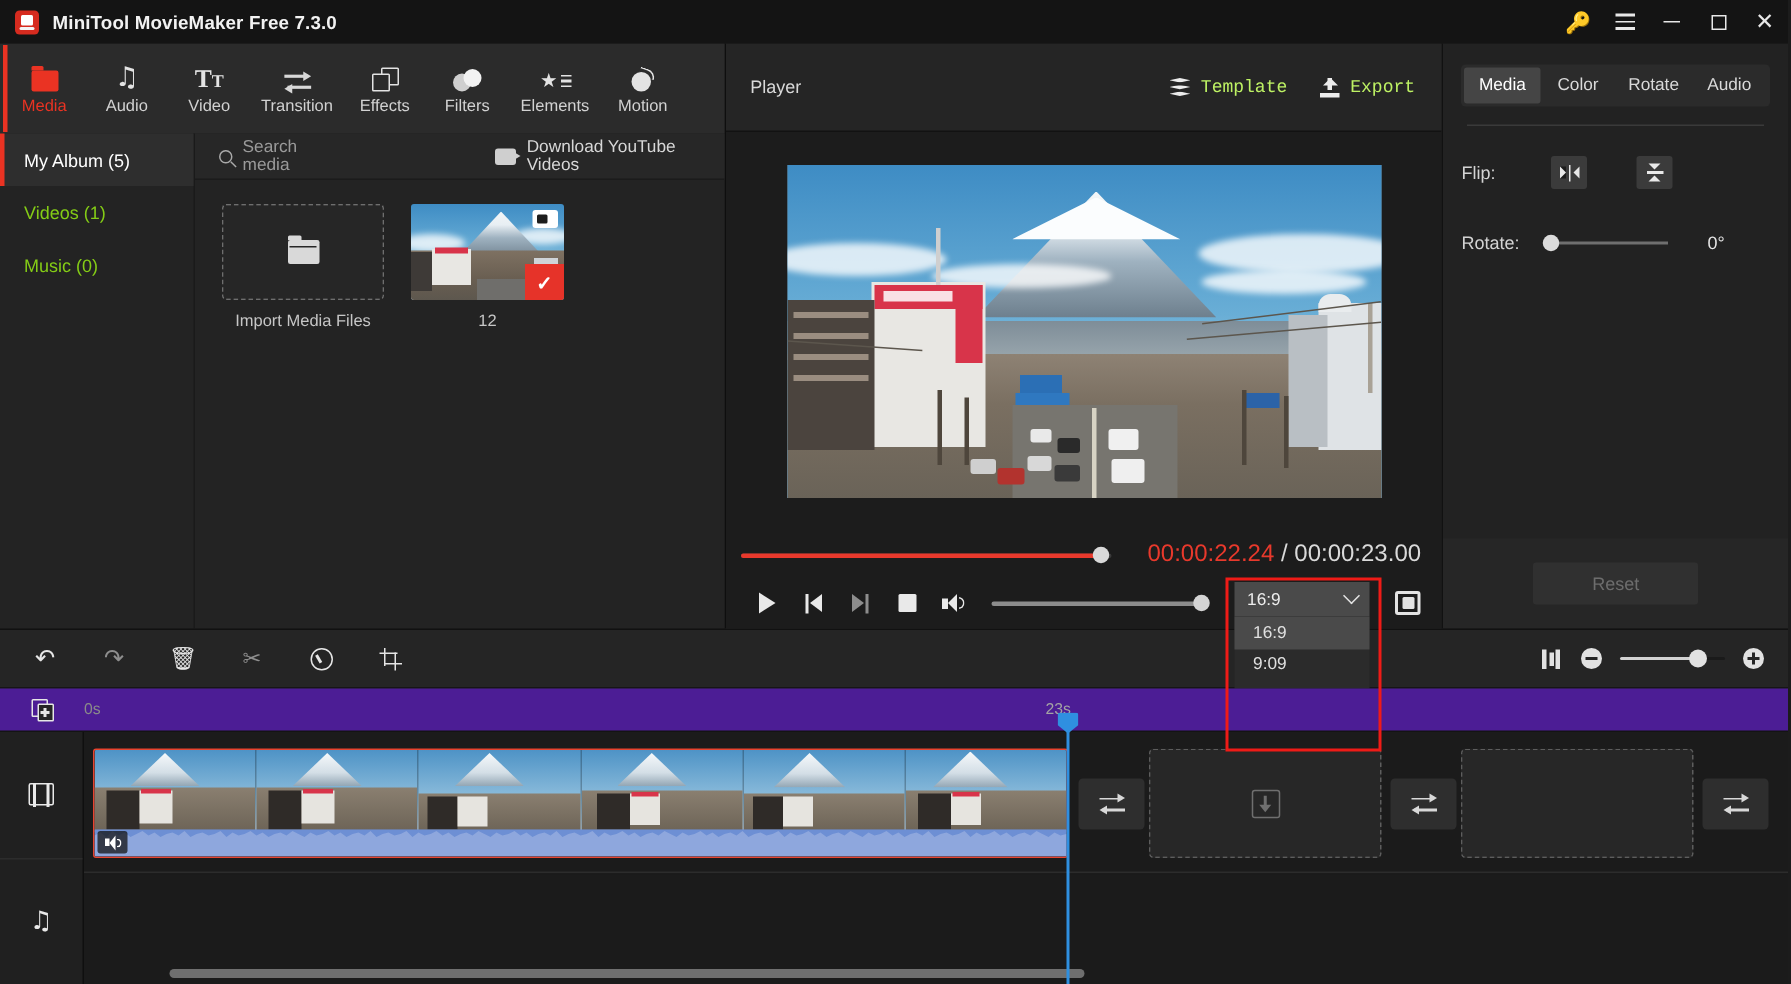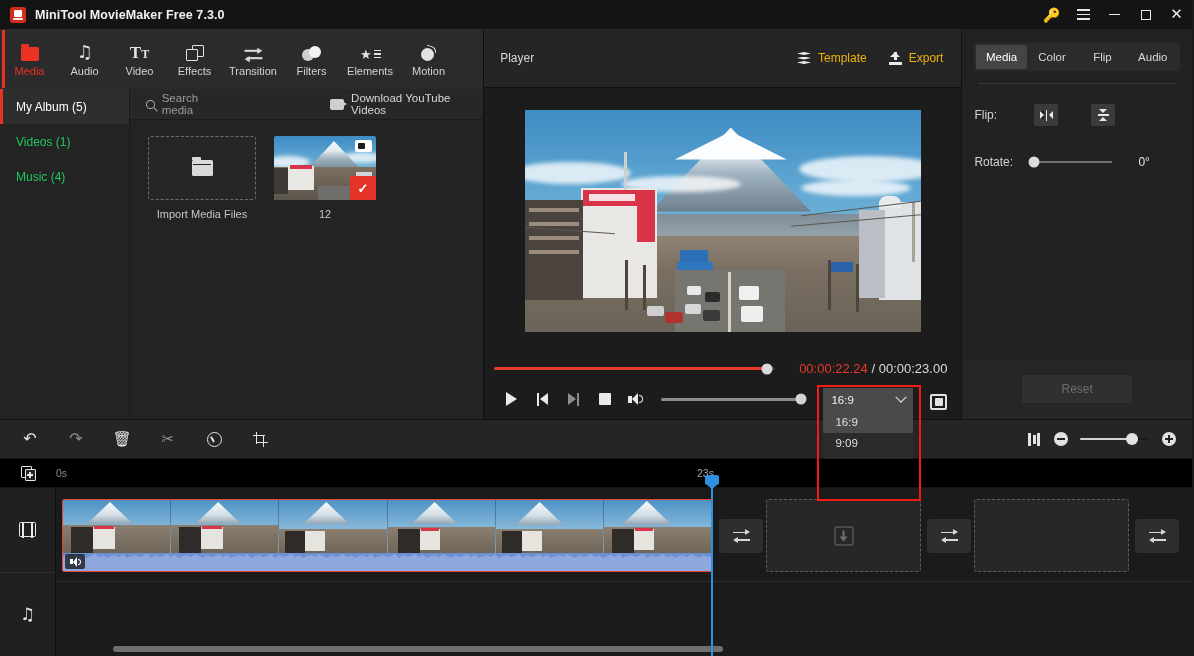--- a/index.html
+++ b/index.html
@@ -45,21 +45,21 @@
   .rb-ic { height:20px; display:flex; align-items:flex-end; justify-content:center; color:#e3e3e3; }
   .rb-lb { font-size:11px; color:#d2d2d2; white-space:nowrap; }
   .rb-item.active .rb-lb { color:#ea3323; }
   .rb-item.active .rb-ic { color:#ea3323; }
   .rb-item.active:after { content:""; position:absolute; left:0; top:0; bottom:0; width:3px; background:#ea3323; }
   .folder-ic { width:18px; height:14px; background:currentColor; border-radius:1.5px; position:relative; }
   .folder-ic:before { content:""; position:absolute; left:0; top:-3px; width:8px; height:3px; background:currentColor; border-radius:1px 1px 0 0;}
 
   .libbody { flex:1; display:flex; min-height:0; }
   .libnav { width:130px; background:#232323; padding-top:0; border-right:1px solid #1a1a1a;}
-  .libnav-item { height:35px; display:flex; align-items:center; padding-left:16px; font-size:12px; color:#22c55e; position:relative; cursor:pointer;}
+  .libnav-item { height:35px; display:flex; align-items:center; padding-left:16px; font-size:12px; color:#84cc16; position:relative; cursor:pointer;}
   .libnav-item.active { background:#2e2e2e; color:#fff;}
   .libnav-item.active:before { content:""; position:absolute; left:0; top:0; bottom:0; width:3px; background:#ea3323;}
   .libmain { flex:1; background:#232323; display:flex; flex-direction:column; }
   .libtop { height:31px; background:#272727; display:flex; align-items:center; border-bottom:1px solid #1b1b1b; flex:0 0 31px;}
   .searchbox { display:flex; align-items:center; gap:7px; margin-left:16px; cursor:text;}
   .mag { width:9px; height:9px; border:1.4px solid #a9a9a9; border-radius:50%; position:relative;}
   .mag:after { content:""; position:absolute; right:-4px; bottom:-3px; width:5px; height:1.4px; background:#a9a9a9; transform:rotate(45deg);}
   .srch-lb { font-size:11.5px; color:#9a9a9a; }
   .yt { display:flex; align-items:center; gap:7px; margin-left:100px; cursor:pointer;}
   .yt-ic { width:15px; height:11px; background:#cfcfcf; border-radius:2px; position:relative;}
@@ -77,40 +77,40 @@
   .thumb { width:102px; height:64px; border-radius:2px; overflow:hidden; position:relative; cursor:pointer;}
   .badge-cam { position:absolute; right:4px; top:4px; width:17px; height:12px; background:#fff; border-radius:2px;}
   .badge-cam:after { content:""; position:absolute; left:3px; top:3px; width:7px; height:6px; background:#1d1d1d; border-radius:1px;}
   .badge-chk { position:absolute; right:0; bottom:0; width:26px; height:24px; background:#e63329; display:flex; align-items:center; justify-content:center; color:#fff; font-size:13px; font-weight:bold;}
 
   
   .player { width:478px; background:#1c1c1c; display:flex; flex-direction:column; position:relative;}
   .phead { height:59px; flex:0 0 59px; background:#252525; display:flex; align-items:center; border-bottom:1px solid #121212;}
   .phead-title { font-size:12px; color:#d9d9d9; margin-left:16px;}
   .phead-acts { margin-left:auto; display:flex; align-items:center; gap:22px; margin-right:18px;}
-  .pact { display:flex; align-items:center; gap:7px; cursor:pointer; font-size:12px; color:#eab308;}
+  .pact { display:flex; align-items:center; gap:7px; cursor:pointer; font-size:12px; color:#bef264;font-family:Liberation Mono, monospace;}
   .layers { width:14px; height:12px; position:relative;}
   .layers i { position:absolute; left:0; width:14px; height:3px; background:#ececec; transform:skewX(0deg); border-radius:1px;}
   .layers i:nth-child(1){ top:0; clip-path:polygon(50% 0,100% 50%,50% 100%,0 50%);} 
   .layers i:nth-child(2){ top:4.5px; clip-path:polygon(50% 0,100% 50%,50% 100%,0 50%);} 
   .layers i:nth-child(3){ top:9px; clip-path:polygon(50% 0,100% 50%,50% 100%,0 50%);} 
   .exp { width:13px; height:13px; position:relative;}
   .exp:before { content:""; position:absolute; left:5px; top:0; width:3px; height:8px; background:#ececec;}
   .exp:after { content:""; position:absolute; left:1.5px; top:0; border-left:5px solid transparent; border-right:5px solid transparent; border-bottom:5px solid #ececec;}
   .exp i { position:absolute; bottom:0; left:0; width:13px; height:2.5px; background:#ececec;}
 
   .stage { flex:1; display:flex; align-items:center; justify-content:center; background:#1c1c1c;}
   .video { width:396px; height:222px; position:relative; overflow:hidden; background:#6ca9cf;}
 
   .pbar { height:66px; flex:0 0 66px; background:#1c1c1c; padding:0 0 0 0; position:relative;}
   .seekrow { display:flex; align-items:center; padding:8px 14px 0 10px; }
   .seek { flex:1; height:3px; background:#3a3a3a; border-radius:2px; position:relative; cursor:pointer;}
   .seek-fill { position:absolute; left:0; top:0; bottom:0; width:97%; background:#e8392c; border-radius:2px;}
   .seek-knob { position:absolute; left:97%; top:50%; transform:translate(-50%,-50%); width:11px; height:11px; border-radius:50%; background:#d9d9d9;}
-  .times { margin-left:24px; font-size:13px; white-space:nowrap;}
+  .times { margin-left:24px; font-size:16px; white-space:nowrap;}
   .t-cur { color:#e8392c; }
   .t-sep { color:#dadada; }
   .t-tot { color:#dadada; }
 
   .ctrls { display:flex; align-items:center; padding:10px 0 0 12px; }
   .cbtn { width:31px; height:26px; display:flex; align-items:center; justify-content:center; cursor:pointer; color:#e9e9e9;}
   .tri { width:0;height:0;border-left:11px solid #e9e9e9;border-top:7px solid transparent;border-bottom:7px solid transparent;}
   .prevb { display:flex; align-items:center; gap:1px;}
   .prevb .b { width:2.5px;height:13px;background:#e9e9e9;}
   .prevb .t { width:0;height:0;border-right:8px solid #e9e9e9;border-top:6.5px solid transparent;border-bottom:6.5px solid transparent;}
@@ -176,21 +176,21 @@
   .zmknob { position:absolute;left:74%;top:50%;transform:translate(-50%,-50%);width:12px;height:12px;border-radius:50%;background:#e2e2e2;}
   .circ { width:14px;height:14px;border-radius:50%;background:#e2e2e2;position:relative;}
   .circ:before { content:"";position:absolute;left:3px;top:6px;width:8px;height:2px;background:#252525;}
   .circ.plus:after { content:"";position:absolute;left:6px;top:3px;width:2px;height:8px;background:#252525;}
   .fitic { width:14px;height:13px;display:flex;align-items:center;gap:1.5px;}
   .fitic i { width:3px;height:13px;background:#e2e2e2;}
   .fitic i.m { height:9px; background:#e2e2e2;}
 
   
   .tl { flex:1; background:#1b1b1b; display:flex; flex-direction:column; position:relative; min-height:0;}
-  .ruler { height:29px; flex:0 0 29px; background:#000000; display:flex; align-items:center; position:relative; border-bottom:1px solid #141414;}
+  .ruler { height:29px; flex:0 0 29px; background:#4c1d95; display:flex; align-items:center; position:relative; border-bottom:1px solid #141414;}
   .addmedia { width:56px; display:flex; align-items:center; justify-content:center; cursor:pointer;}
   .addm { width:15px;height:15px;position:relative;}
   .addm .b1 { position:absolute; left:0; top:0; width:11px;height:12px;border:1.6px solid #e6e6e6; border-radius:1px;}
   .addm .b2 { position:absolute; left:4px; top:3px; width:11px;height:12px;border:1.6px solid #e6e6e6; background:#252525; border-radius:1px;}
   .addm .pl, .addm .pv { position:absolute; background:#e6e6e6;}
   .addm .pl { left:6.5px; top:8.5px; width:6px;height:1.6px;}
   .addm .pv { left:8.7px; top:6.3px; width:1.6px;height:6px;}
   .tick0 { position:absolute; left:56px; font-size:10.5px; color:#8a8a8a;}
   .tick23 { position:absolute; left:697px; font-size:10.5px; color:#a4a4a4;}
 
@@ -297,40 +297,40 @@
           <div class="rb-lb">Audio</div>
         </div>
 
         <div class="rb-item">
           <div class="rb-ic">
               <span style="font-family:'Liberation Serif',serif;font-size:17px;font-weight:bold;line-height:1;">T<span style="font-size:12px;">T</span></span>
             </div>
           <div class="rb-lb">Video</div>
         </div>
 
-        <div class="rb-item">
-          <div class="rb-ic">
-            <div style="position:relative;width:18px;height:16px;">
-              <div style="position:absolute;right:0;top:0;width:12px;height:12px;border:1.6px solid #e3e3e3;border-radius:1px;"></div>
-              <div style="position:absolute;left:0;bottom:0;width:12px;height:12px;border:1.6px solid #e3e3e3;background:#2b2b2b;border-radius:1px;"></div>
-            </div>
-          </div>
-          <div class="rb-lb">Effects</div>
-        </div>
-
         <div class="rb-item wide">
           <div class="rb-ic">
             <div class="swap" style="transform:scale(1.05)">
                 <i class="t"></i>
                 <i class="b"></i>
                 <span class="ah r"></span>
                 <span class="ah l"></span>
               </div>
           </div>
           <div class="rb-lb">Transition</div>
+        </div>
+
+        <div class="rb-item">
+          <div class="rb-ic">
+            <div style="position:relative;width:18px;height:16px;">
+              <div style="position:absolute;right:0;top:0;width:12px;height:12px;border:1.6px solid #e3e3e3;border-radius:1px;"></div>
+              <div style="position:absolute;left:0;bottom:0;width:12px;height:12px;border:1.6px solid #e3e3e3;background:#2b2b2b;border-radius:1px;"></div>
+            </div>
+          </div>
+          <div class="rb-lb">Effects</div>
         </div>
 
         <div class="rb-item">
           <div class="rb-ic">
             <div style="position:relative;width:19px;height:15px;">
               <div style="position:absolute;left:0;bottom:0;width:12px;height:12px;background:#cfcfcf;border-radius:50%;"></div>
               <div style="position:absolute;right:0;top:0;width:12px;height:12px;background:#f2f2f2;border-radius:50%;"></div>
             </div>
           </div>
           <div class="rb-lb">Filters</div>
@@ -363,21 +363,21 @@
 
       <div class="libbody">
         <div class="libnav">
           <div class="libnav-item active">
               <span>My Album (5)</span>
             </div>
           <div class="libnav-item">
               <span>Videos (1)</span>
             </div>
           <div class="libnav-item">
-              <span>Music (4)</span>
+              <span>Music (0)</span>
             </div>
         </div>
 
         <div class="libmain">
           <div class="libtop">
             <div class="searchbox">
               <div class="mag"></div>
               <div class="srch-lb">Search media</div>
             </div>
             <div class="yt">
@@ -559,21 +559,21 @@
         <div class="fs-btn"></div>
         <div class="ratio-highlight"></div>
       </div>
     </div>
 
     <div class="prop">
 
       <div class="prop-tabs">
         <div class="ptab active">Media</div>
         <div class="ptab">Color</div>
-        <div class="ptab">Flip</div>
+        <div class="ptab">Rotate</div>
         <div class="ptab">Audio</div>
       </div>
       <div class="prop-body">
         <div class="divider"></div>
         <div class="row">
           <div class="row-lb">Flip:</div>
           <div class="flipbtn">
             <div class="fh">
                 <span class="tl"></span>
                 <span class="bar"></span>

